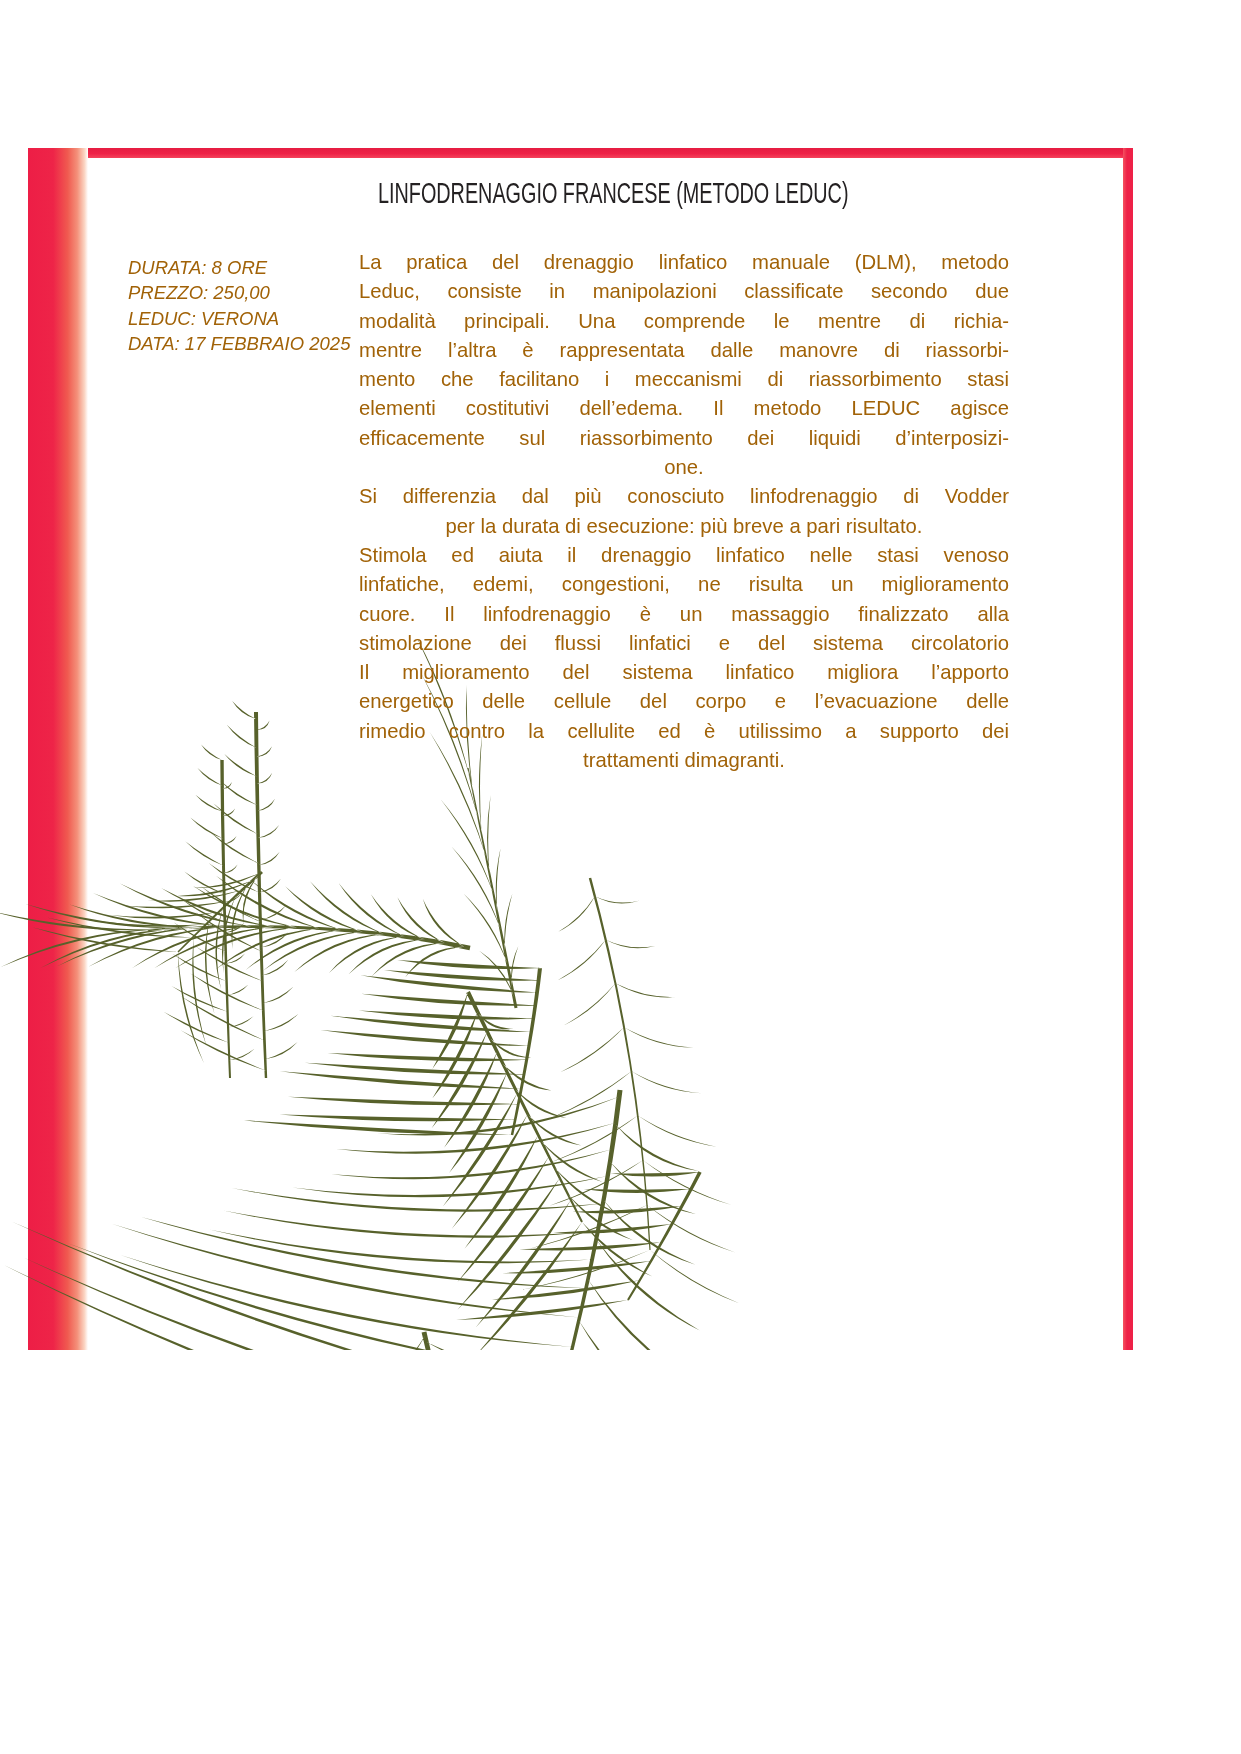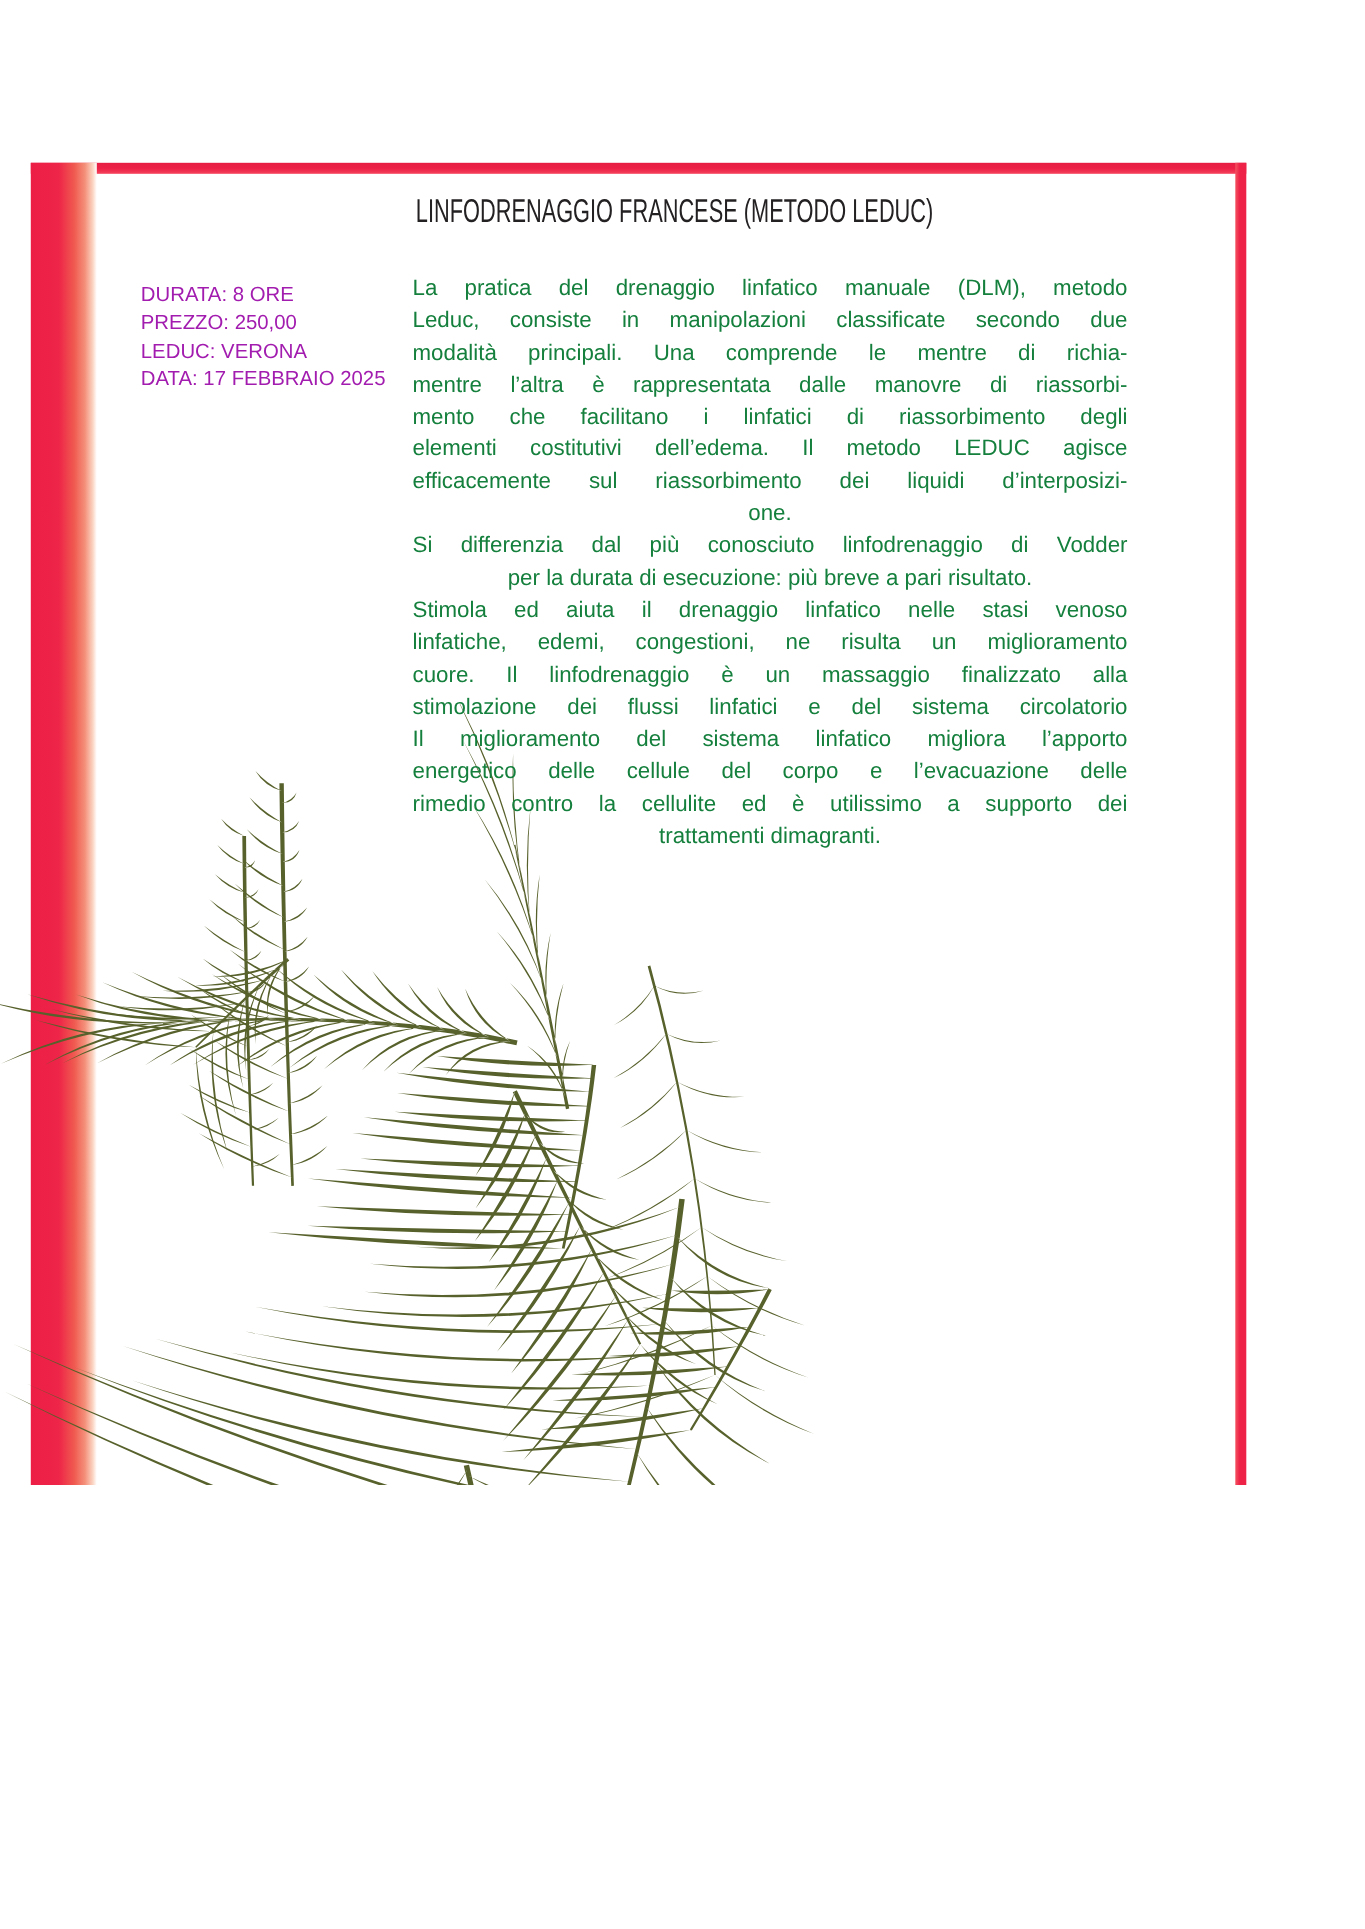--- a/index.html
+++ b/index.html
@@ -12,23 +12,23 @@
   .frame-right{position:absolute;left:1123px;top:148px;width:10px;height:1465px;
     background:linear-gradient(to left,#ee2147 0%,#ee2147 60%,#f45360 100%);}
   .frame-left{position:absolute;left:28px;top:148px;width:60px;height:1465px;
     background:linear-gradient(to right,#ed1e46 0%,#ee2448 42%,#f05a50 66%,#f4907a 82%,#fbd4c2 94%,#ffffff 100%);}
   .frame-bottom{position:absolute;left:28px;top:1537px;width:1105px;height:76px;
     background:linear-gradient(to bottom,#ffffff 0%,#f9c5ae 14%,#f2937b 32%,#ef5c55 58%,#ee2d49 82%,#ee2147 100%);}
 
   
   .title{position:absolute;left:378px;top:178px;font-size:30px;line-height:30px;
     color:#242122;white-space:nowrap;transform:scaleX(0.66);transform-origin:left top;}
-  .sidebar{position:absolute;left:128px;top:255px;font-size:18.5px;line-height:25.4px;color:#a21caf;}
-  .content{position:absolute;left:375px;top:248px;width:650px;font-size:20.3px;
-    line-height:29.3px;color:#15803d;}
+  .sidebar{position:absolute;left:128px;top:255px;font-size:18.5px;line-height:25.4px;color:#a16207;font-style:italic;}
+  .content{position:absolute;left:359px;top:248px;width:650px;font-size:20.3px;
+    line-height:29.3px;color:#a16207;}
   .para{margin:0;}
   .line{text-align:center;}
   .line.just{text-align:justify;text-align-last:justify;}
 
   
   .palms{position:absolute;left:0;top:640px;width:780px;height:1114px;}
 </style>
 </head>
 <body>
 
@@ -61,21 +61,21 @@
       <div class="info-line">LEDUC: VERONA</div>
       <div class="info-line">DATA: 17 FEBBRAIO 2025</div>
     </div>
 
   <div class="content">
       <div class="para">
         <div class="line just">La pratica del drenaggio linfatico manuale (DLM), metodo</div>
         <div class="line just">Leduc, consiste in manipolazioni classificate secondo due</div>
         <div class="line just">modalità principali. Una comprende le mentre di richia-</div>
         <div class="line just">mentre l’altra è rappresentata dalle manovre di riassorbi-</div>
-        <div class="line just">mento che facilitano i linfatici di riassorbimento degli</div>
+        <div class="line just">mento che facilitano i meccanismi di riassorbimento stasi</div>
         <div class="line just">elementi costitutivi dell’edema. Il metodo LEDUC agisce</div>
         <div class="line just">efficacemente sul riassorbimento dei liquidi d’interposizi-</div>
         <div class="line">one.</div>
       </div>
       <div class="para">
         <div class="line just">Si differenzia dal più conosciuto linfodrenaggio di Vodder</div>
         <div class="line">per la durata di esecuzione: più breve a pari risultato.</div>
       </div>
       <div class="para">
         <div class="line just">Stimola ed aiuta il drenaggio linfatico nelle stasi venoso</div>

